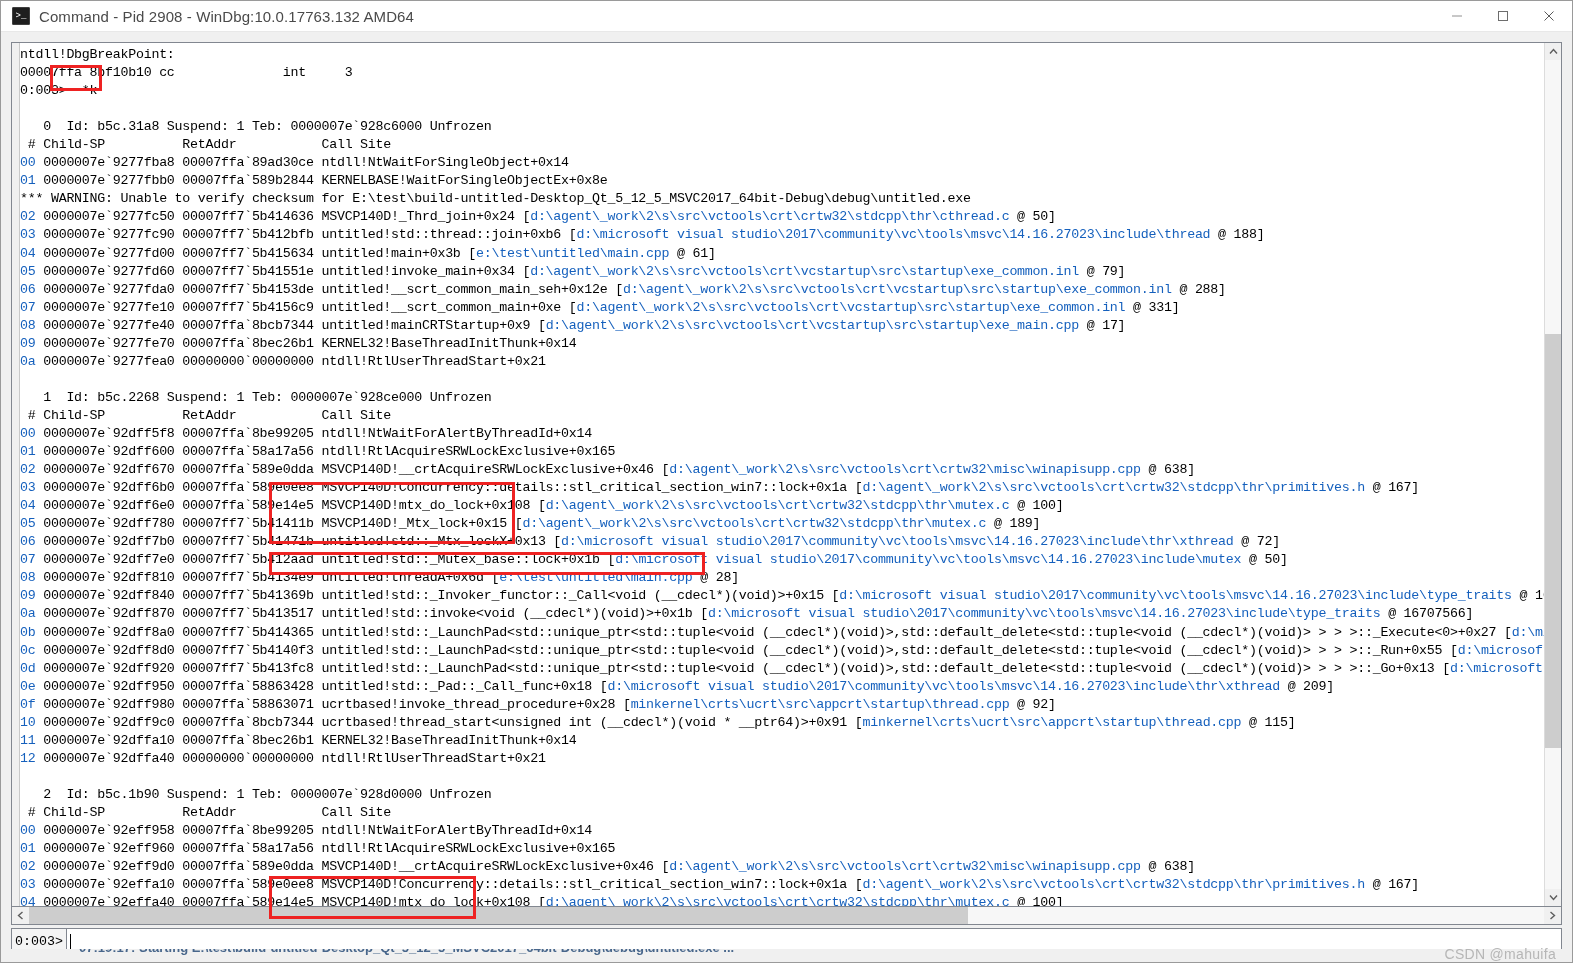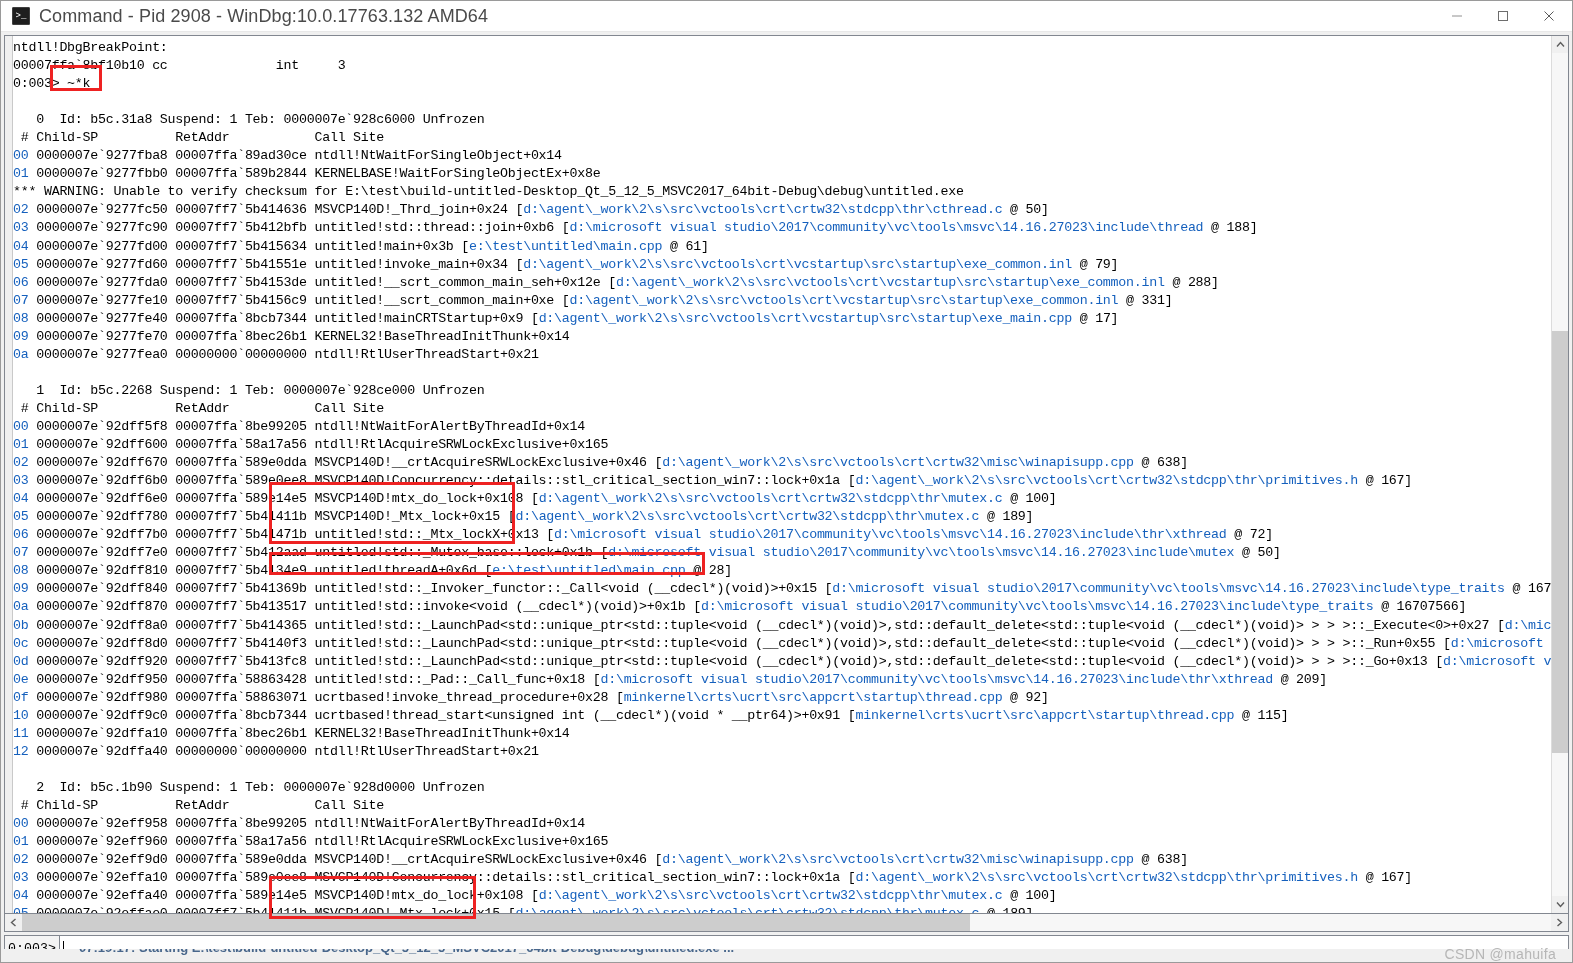--- a/index.html
+++ b/index.html
@@ -25,34 +25,34 @@
   }
   .tb-icon{
     width:18px;height:18px;margin-left:11px;margin-right:9px;
     background:#1e1e1e;border:1px solid #3f3f3f;border-radius:1px;
     color:#ffffff;font-size:9px;line-height:16px;text-align:center;
     font-family:"Liberation Mono",monospace;
     box-sizing:border-box;
   }
   .tb-title{
     font-family:"Liberation Sans",sans-serif;
-    font-size:18px;color:#4a4a4a;letter-spacing:.1px;
+    font-size:15px;color:#4a4a4a;letter-spacing:.1px;
     white-space:nowrap;
   }
   .tb-spacer{flex:1;}
   .tb-btn{
     width:46px;height:30px;display:flex;align-items:center;justify-content:center;
     color:#6d6d6d;
   }
   .tb-btn svg{display:block;}
   
   .client{
     flex:1;position:relative;display:flex;flex-direction:column;
     background:#f0f0f0;
-    padding:1px;
+    padding:8px;
     overflow:hidden;
   }
   .doc-frame{
     position:relative;
     margin:2px 2px 0 2px;
     flex:1;
     display:flex;
     border:1px solid #828790;
     background:#ffffff;
     overflow:hidden;

